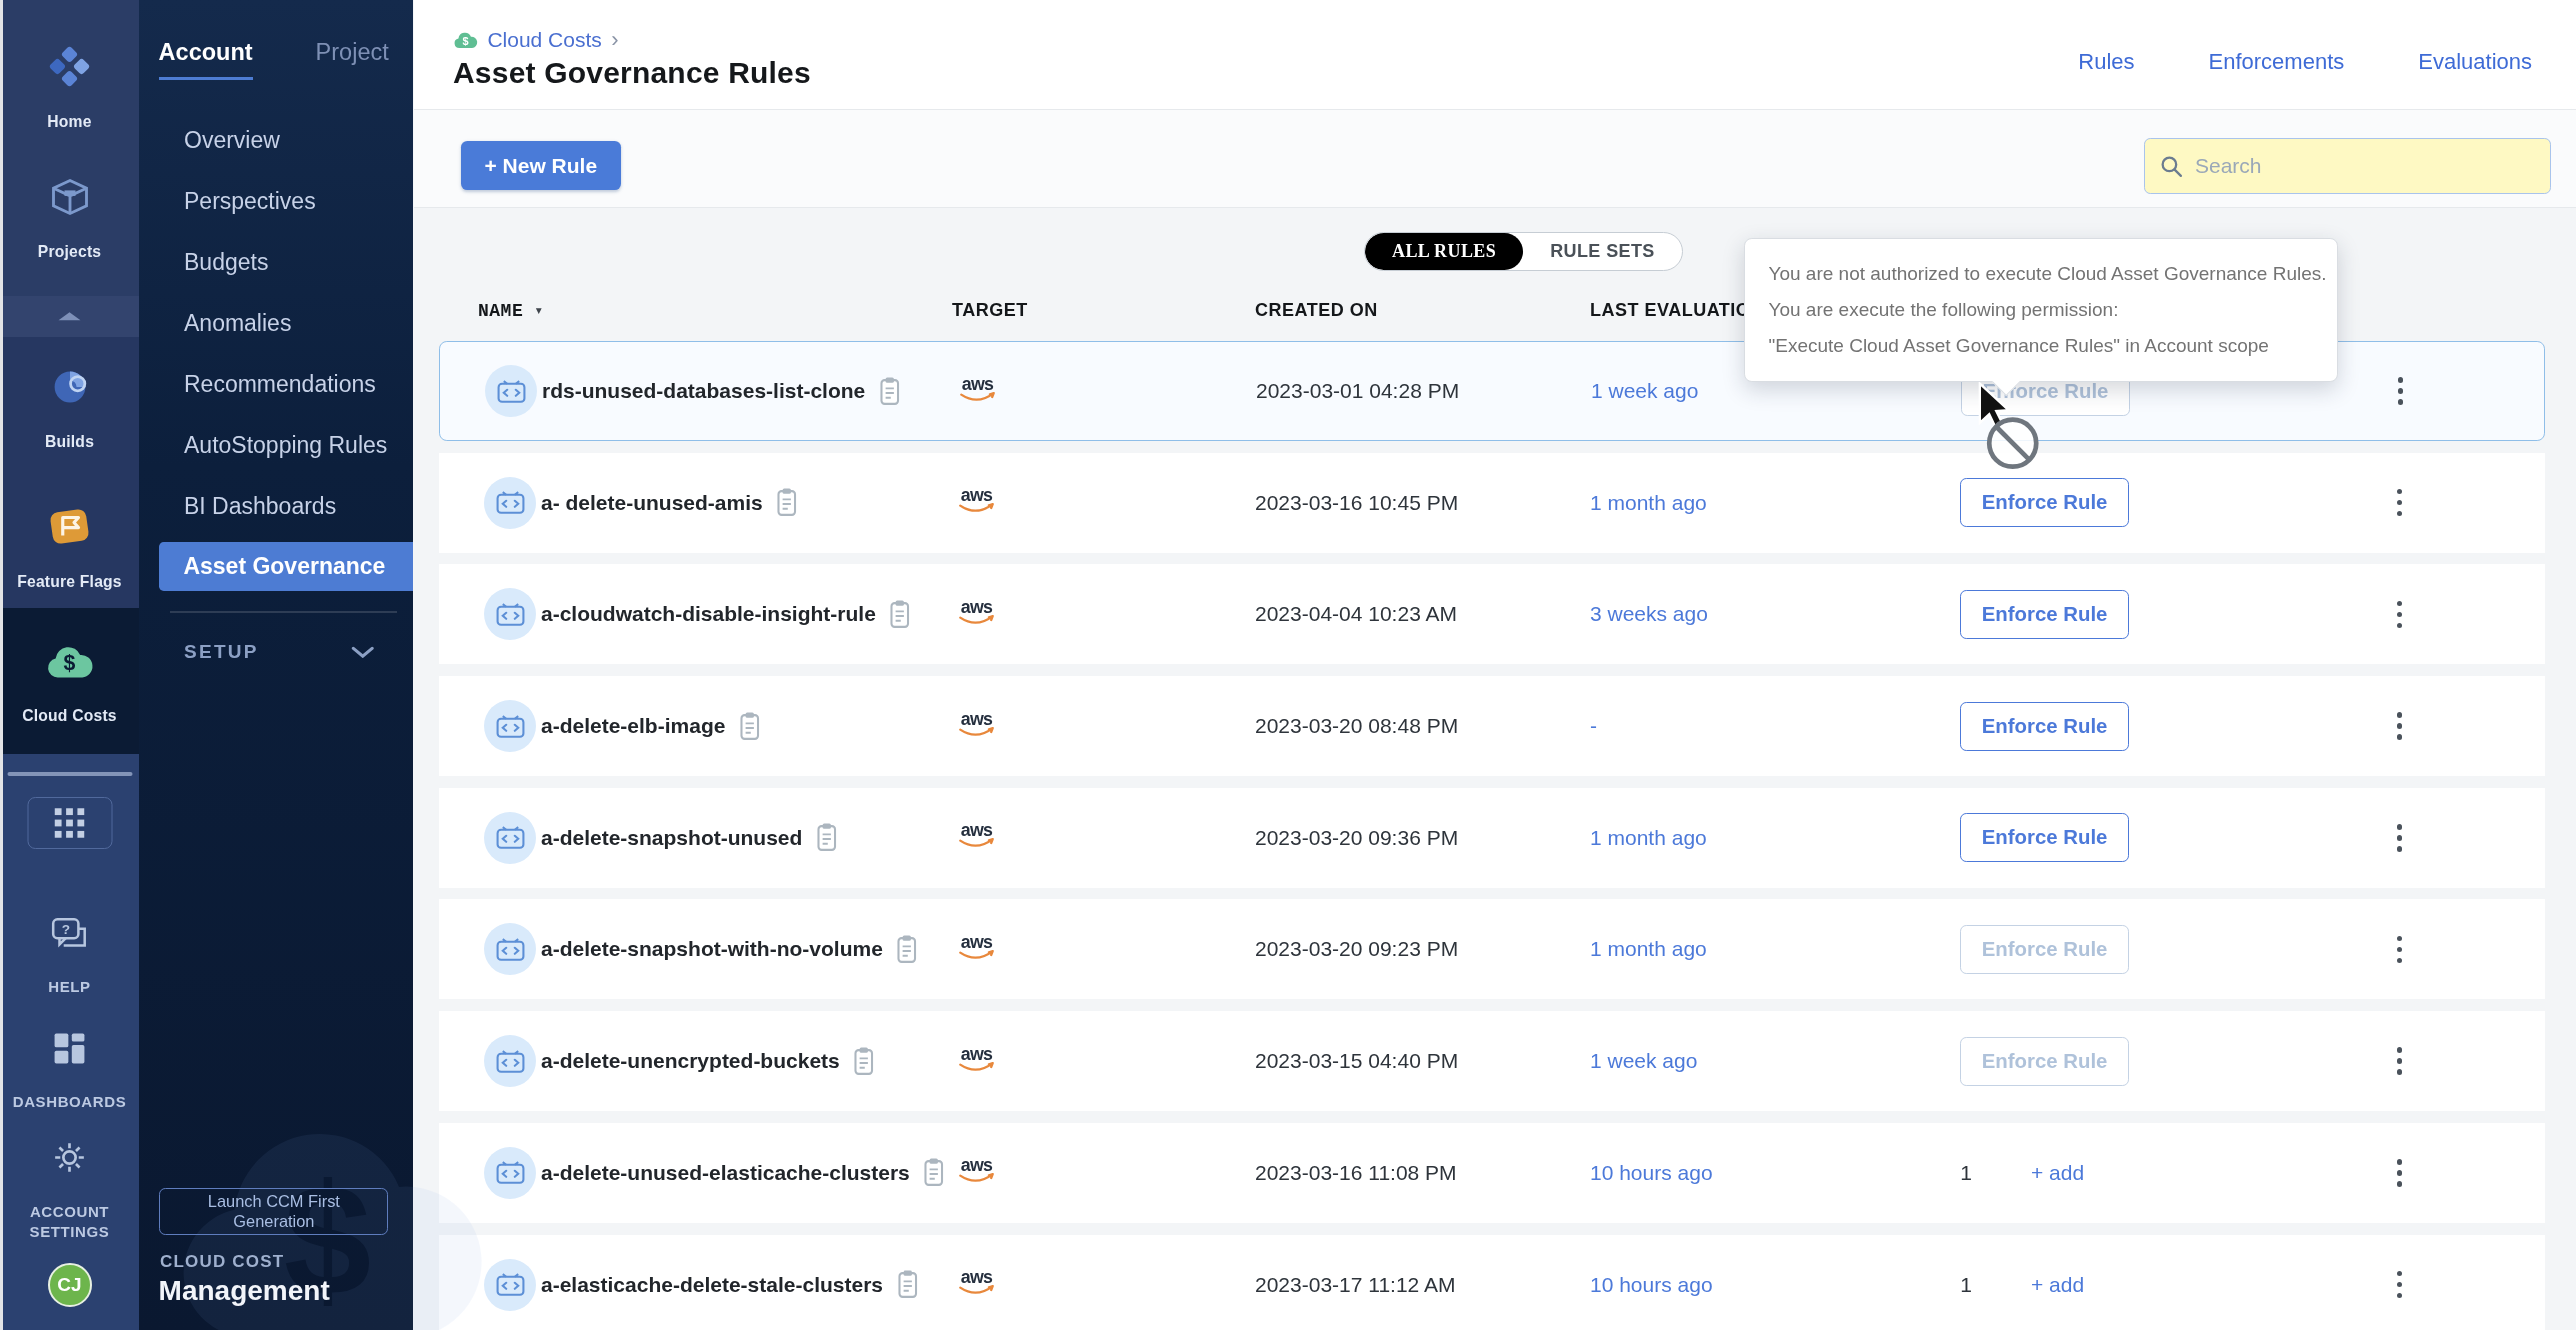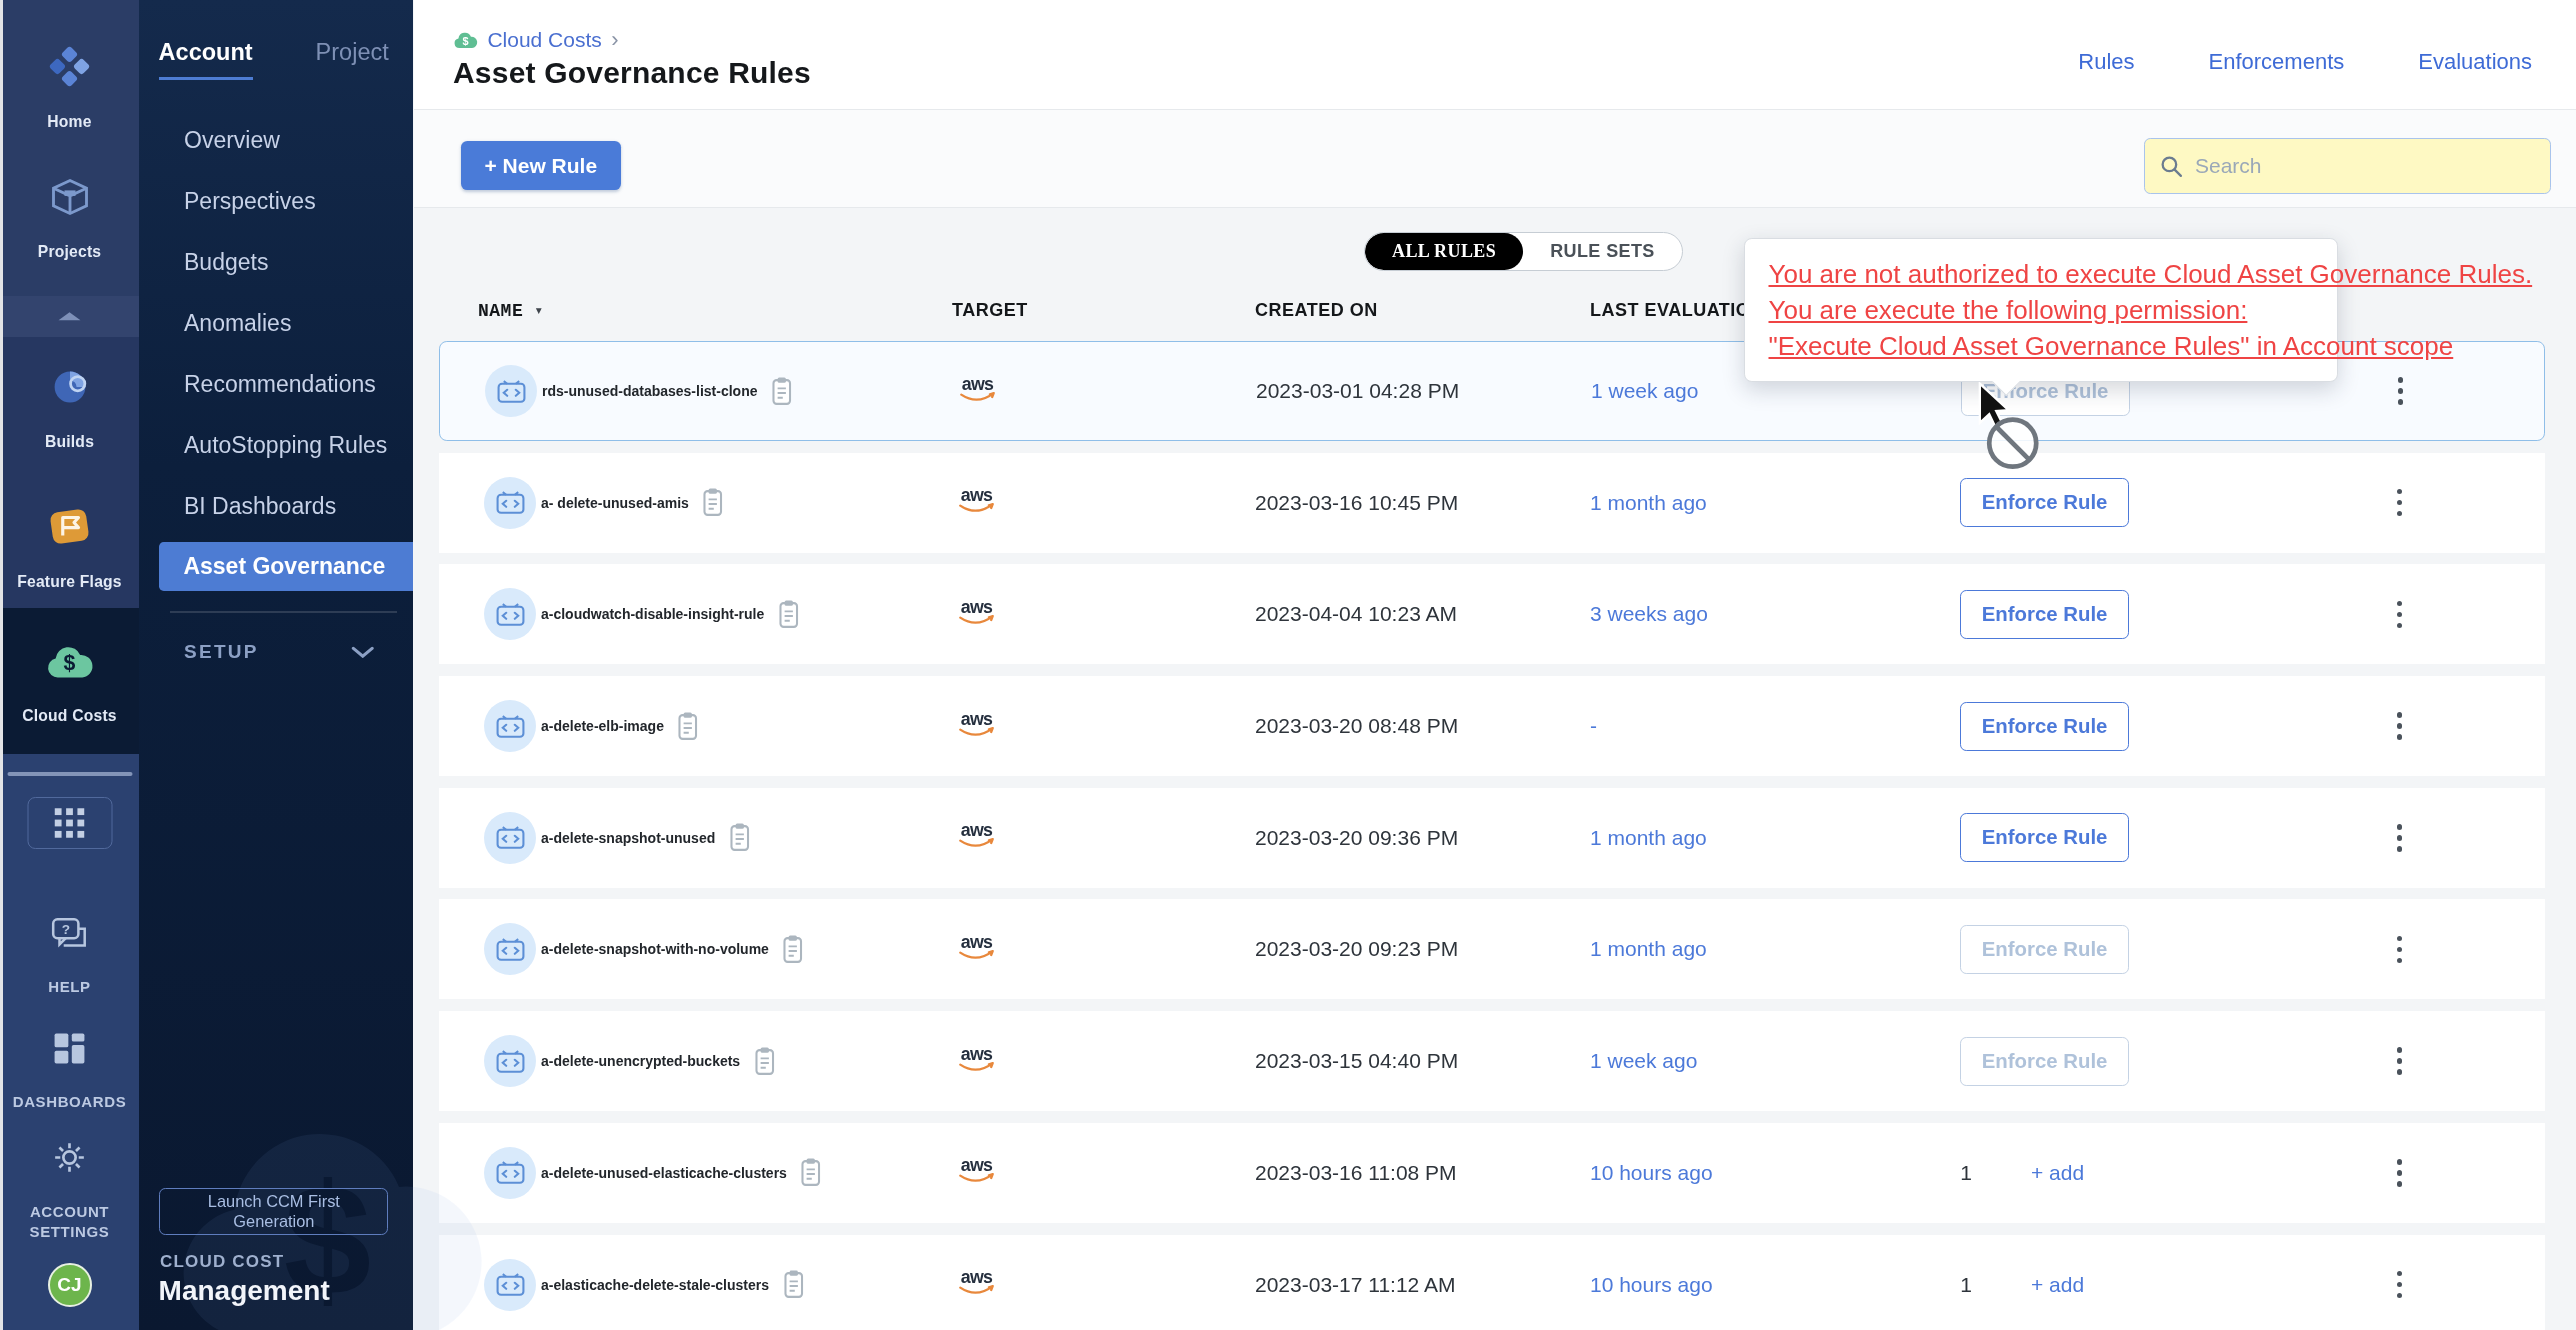--- a/index.html
+++ b/index.html
@@ -54,32 +54,32 @@
   .search-box input{border:none;outline:none;flex:1;font-size:21px;color:#3A4149;font-family:inherit;background:transparent;}
   .search-box input::placeholder{color:#9AA8B8;}
   .content{position:absolute;top:208px;left:0;right:0;bottom:0;background:#F3F5F7;}
   
   .toggle{position:absolute;left:950px;top:23.5px;height:39px;background:#fff;border:1.6px solid #C6CDD4;border-radius:20.4px;display:flex;align-items:center;overflow:hidden;}
   .toggle .seg{font-size:18px;font-weight:700;letter-spacing:0.4px;padding:0 27px;height:100%;display:flex;align-items:center;cursor:pointer;}
   .toggle .seg.active{background:#000000;color:#fff;border-radius:20.4px;font-family:Liberation Serif, serif;}
   .toggle .seg.inactive{color:#4A5158;}
   
   .tooltip{position:absolute;left:1330px;top:30px;width:594px;background:#fff;border:0.8px solid #D9DDE2;border-radius:7.8px;box-shadow:0 7.8px 22px rgba(30,40,60,.18);padding:17px 23.5px;z-index:30;}
-  .tooltip .tl{font-size:26px;color:#ef4444;line-height:36px;font-weight:500;white-space:nowrap;text-decoration:underline;}
+  .tooltip .tl{font-size:19px;color:#737373;line-height:36px;font-weight:500;white-space:nowrap;}
   .tooltip .arrow{position:absolute;left:251px;bottom:-11px;width:20.4px;height:20.4px;background:#fff;border-right:0.8px solid #D9DDE2;border-bottom:0.8px solid #D9DDE2;transform:rotate(45deg);}
   
   .thead{position:absolute;top:92px;left:25px;right:31px;display:grid;grid-template-columns:513px 303px 335px 364px 1fr;align-items:center;}
   .thead .hc{font-size:18px;font-weight:700;color:#14171A;letter-spacing:0.5px;display:flex;align-items:center;gap:11px;}
   .thead .hc:first-child{padding-left:39px;font-family:Liberation Mono, monospace;}
   .sort-caret{font-size:15px;color:#3E444B;}
   .rows{position:absolute;top:133px;left:25px;right:31px;}
   .trow{height:100px;margin-bottom:11.7px;background:#fff;display:grid;grid-template-columns:102px 411px 303px 335px 364px 392px 1fr;align-items:center;cursor:pointer;}
   .trow.highlight{background:#F8FBFF;border:1.6px solid #8FBEE8;border-radius:7.8px;}
   .row-icon{width:52px;height:52px;border-radius:50%;background:#D9EAFB;display:flex;align-items:center;justify-content:center;margin-left:45px;}
-  .rule-name{font-size:14px;font-weight:600;color:#22262B;display:flex;align-items:center;gap:12.5px;white-space:nowrap;}
+  .rule-name{font-size:21px;font-weight:600;color:#22262B;display:flex;align-items:center;gap:12.5px;white-space:nowrap;}
   .created{font-size:21px;color:#2E343B;}
   .lasteval{font-size:21px;color:#4C79D9;}
   .enf-cell{display:flex;align-items:center;}
   .enforce-btn{margin-left:6.3px;height:49px;padding:0 20.4px;border-radius:6.3px;background:#fff;font-size:20.4px;font-weight:600;font-family:inherit;cursor:pointer;border:1.6px solid #4C79D9;color:#4C79D9;}
   .enforce-btn.disabled{border-color:#C4D2E4;color:#AFC2DA;cursor:default;}
   .enf-count{margin-left:6.3px;font-size:21px;color:#2E343B;width:15.7px;}
   .enf-add{margin-left:55px;font-size:21px;color:#4C79D9;cursor:pointer;}
   .kebab-cell{padding-left:43px;}
   .kebab{display:inline-flex;flex-direction:column;gap:5.5px;padding:7.8px;cursor:pointer;}
   .kebab i{width:5.5px;height:5.5px;border-radius:50%;background:#4A525B;}

